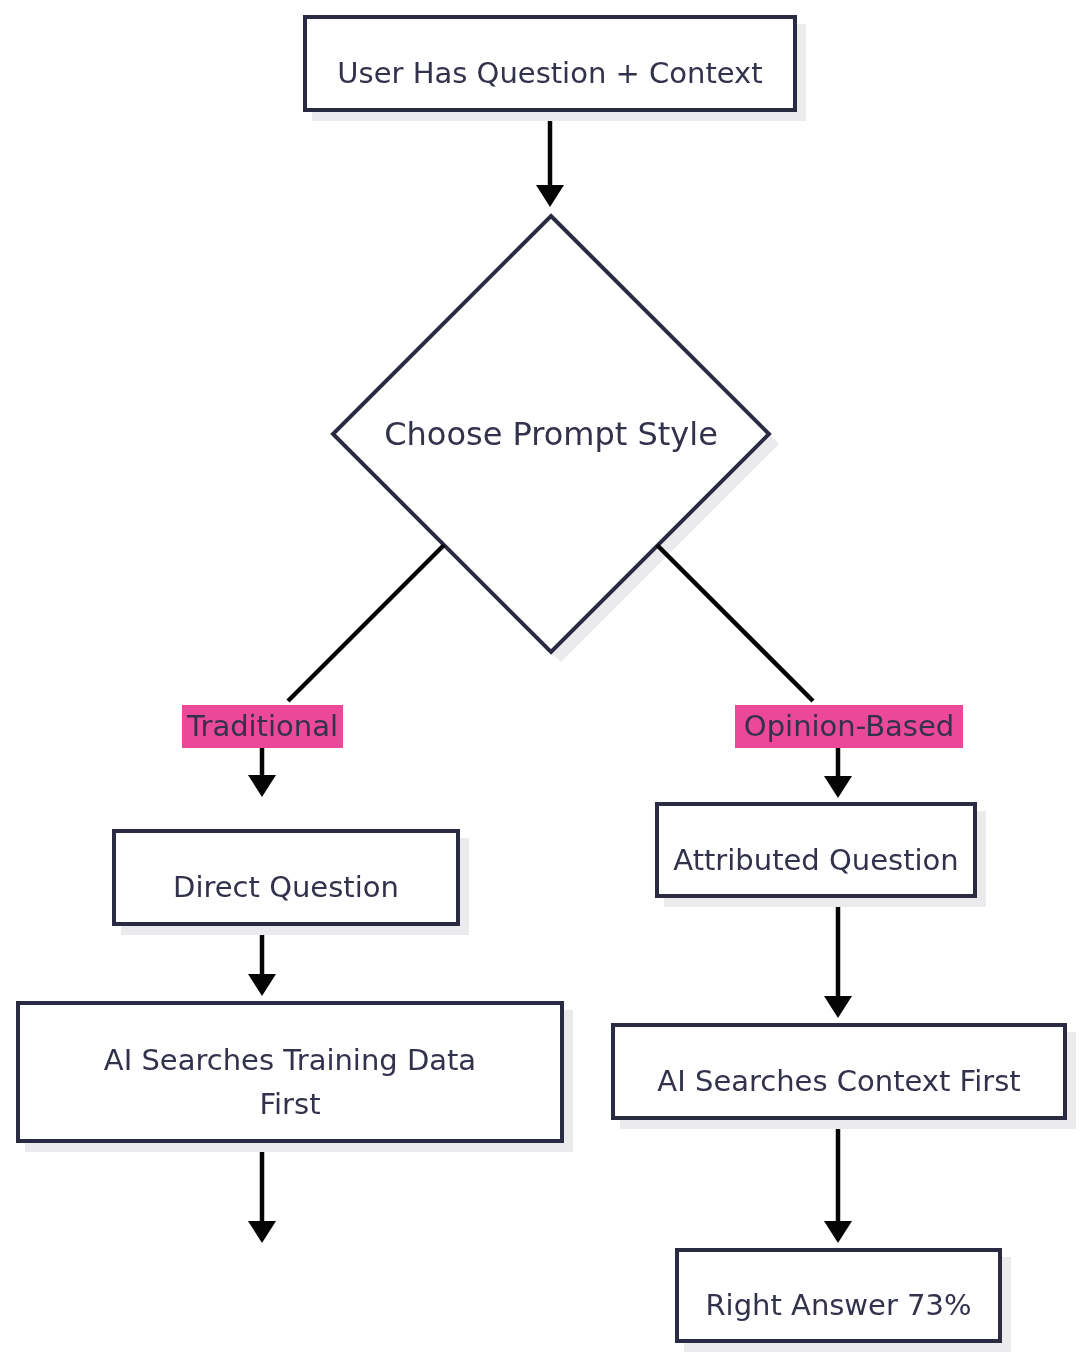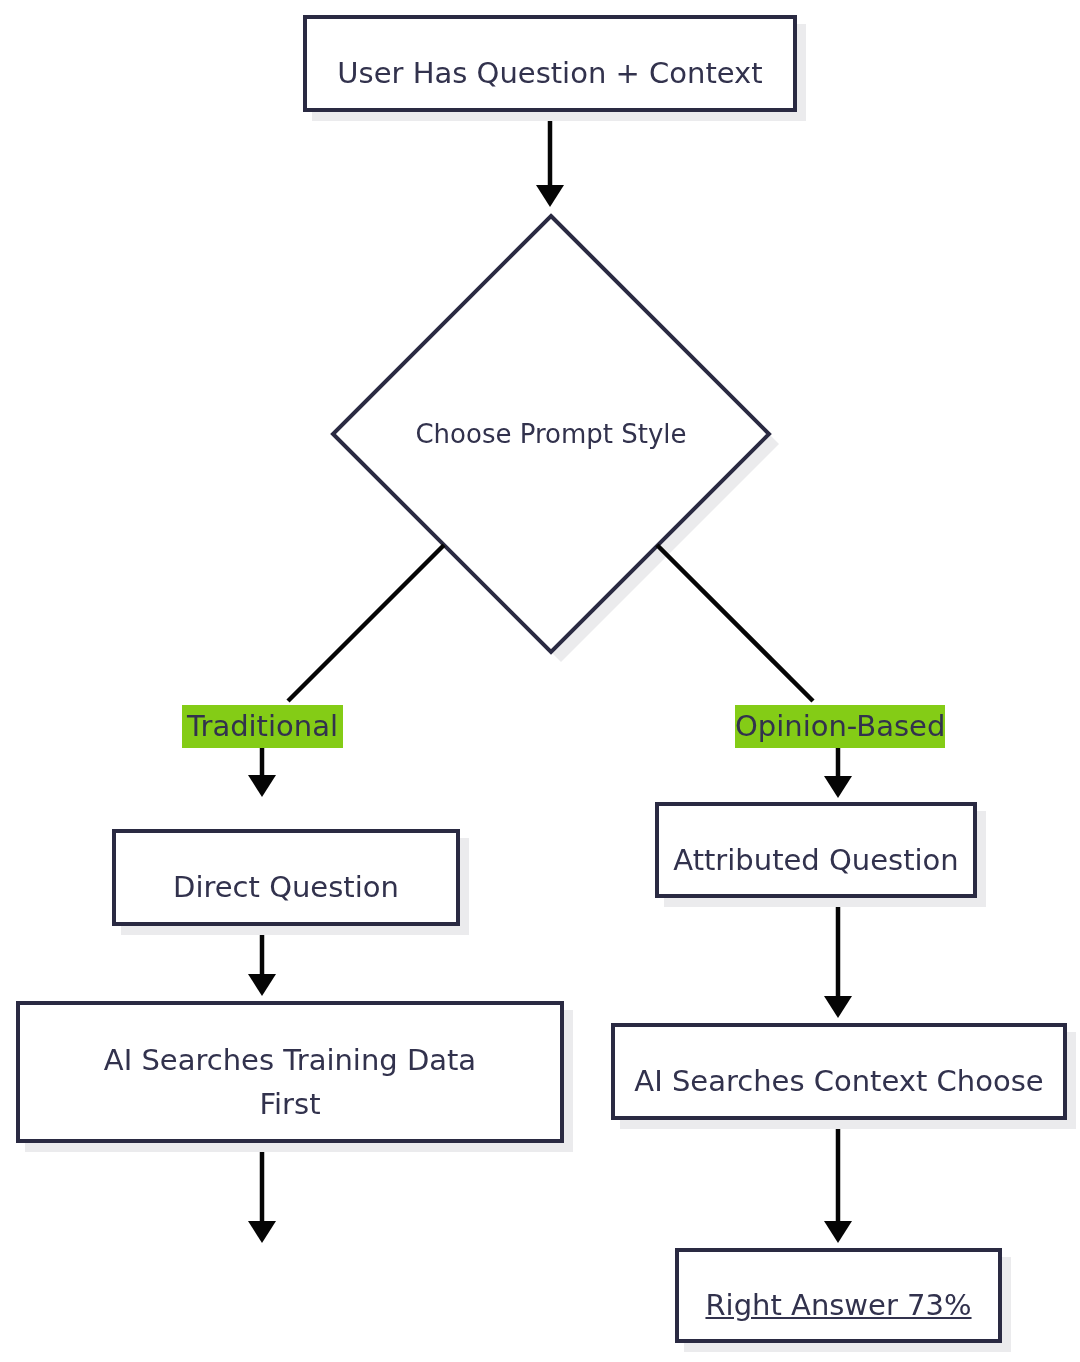--- a/index.html
+++ b/index.html
@@ -41,43 +41,43 @@
     display: block;
     margin-top: 21px;
   }
   #node-start        { left: 303px; top: 15px;   width: 494px; height: 97px;  }
   #node-direct       { left: 112px; top: 829px;  width: 348px; height: 97px;  }
   #node-training     { left: 16px;  top: 1001px; width: 548px; height: 142px; }
   #node-training .inner { max-width: 430px; }
   #node-wrong        { left: 88px;  top: 1248px; width: 334px; height: 95px;  }
   #node-attributed   { left: 655px; top: 802px;  width: 322px; height: 96px;  }
   #node-context      { left: 611px; top: 1023px; width: 456px; height: 97px;  }
-  #node-right        { left: 675px; top: 1248px; width: 327px; height: 95px; text-decoration: underline;  }
+  #node-right        { left: 675px; top: 1248px; width: 327px; height: 95px;  }
 
   .branch-label {
     position: absolute;
     box-sizing: border-box;
-    background: #84cc16;
+    background: #ec4899;
     color: #32324d;
     font-size: 29px;
     height: 43px;
     line-height: 43px;
     text-align: center;
     white-space: nowrap;
   }
   #label-traditional { left: 182px; top: 705px; width: 161px; }
-  #label-opinion     { left: 735px; top: 705px; width: 210px; }
+  #label-opinion     { left: 735px; top: 705px; width: 228px; }
 
   #decision-label {
     position: absolute;
     left: 381px;
     top: 413px;
     width: 340px;
     text-align: center;
-    font-size: 26px;
+    font-size: 32px;
     line-height: 43px;
     color: #32324d;
   }
 </style>
 </head>
 <body>
 
 <div id="canvas">
 
   <svg id="connectors" viewBox="0 0 1080 1362" xmlns="http://www.w3.org/2000/svg">
@@ -143,19 +143,19 @@
     <span class="inner">Direct Question</span>
   </div>
   <div class="node" id="node-training">
     <span class="inner">AI Searches Training Data First</span>
   </div>
 
   <div class="node" id="node-attributed">
     <span class="inner">Attributed Question</span>
   </div>
   <div class="node" id="node-context">
-    <span class="inner">AI Searches Context Choose</span>
+    <span class="inner">AI Searches Context First</span>
   </div>
   <div class="node" id="node-right">
     <span class="inner">Right Answer 73%</span>
   </div>
 
 </div>
 
 </body></html>

